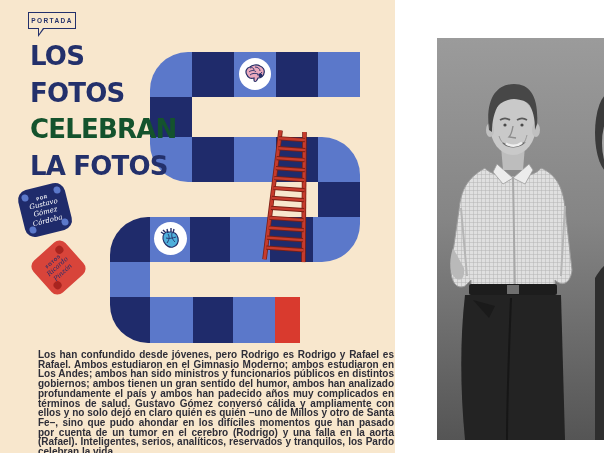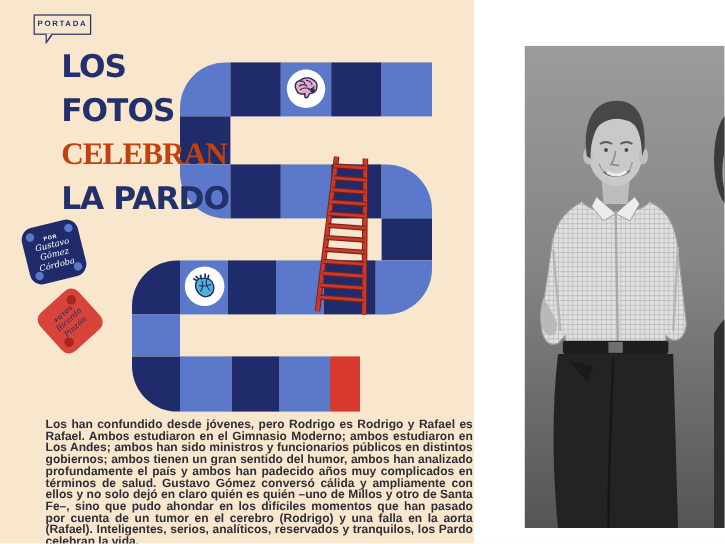--- a/index.html
+++ b/index.html
@@ -13,25 +13,25 @@
   
   .portada-tag { position:absolute; left:28px; top:12px; width:48px; height:17px;
     border:1px solid #23306b; display:flex; align-items:center; justify-content:center; }
   .portada-tag span { font-size:6.5px; font-weight:bold; letter-spacing:1.4px; color:#23306b; }
   .portada-tail { position:absolute; left:38px; top:29px; width:0; height:0;
     border-left:6px solid #23306b; border-bottom:8px solid transparent; }
   .portada-tail-fill { position:absolute; left:39px; top:28px; width:0; height:0;
     border-left:4px solid #f8e7cd; border-bottom:6px solid transparent; }
 
   
-  .headline { position:absolute; left:51px; top:38px; z-index:5;
+  .headline { position:absolute; left:30px; top:38px; z-index:5;
     font-family:"DejaVu Sans", sans-serif; font-weight:800; font-size:26px;
     line-height:36.5px; letter-spacing:-0.8px; color:#23306b; }
   .headline .hl { display:block; }
-  .headline .hl.red { color:#c2410c;font-family:Liberation Serif, serif; }
+  .headline .hl.red { color:#14532d; }
 
   
   .seg { position:absolute; }
   .navy  { background:#1f2b6b; }
   .lblue { background:#5b78ca; }
   .redsq { background:#d93a2e; }
 
   .icon-circle { position:absolute; width:32px; height:32px; background:#ffffff;
     border-radius:50%; display:flex; align-items:center; justify-content:center; z-index:4; }
 
@@ -72,21 +72,21 @@
     <div class="portada-tag">
       <span>PORTADA</span>
     </div>
     <div class="portada-tail"></div>
     <div class="portada-tail-fill"></div>
 
     <h1 class="headline">
       <span class="hl">LOS</span>
       <span class="hl">FOTOS</span>
       <span class="hl red">CELEBRAN</span>
-      <span class="hl">LA PARDO</span>
+      <span class="hl">LA FOTOS</span>
     </h1>
 
     <div class="seg lblue" style="left:150px; top:52px; width:42px; height:45px; border-top-left-radius:38px;"></div>
     <div class="seg navy" style="left:192px; top:52px; width:42px; height:45px;"></div>
     <div class="seg lblue" style="left:234px; top:52px; width:42px; height:45px;"></div>
     <div class="seg navy" style="left:276px; top:52px; width:42px; height:45px;"></div>
     <div class="seg lblue" style="left:318px; top:52px; width:42px; height:45px;"></div>
 
     <div class="seg navy" style="left:150px; top:97px; width:42px; height:40px;"></div>
 

